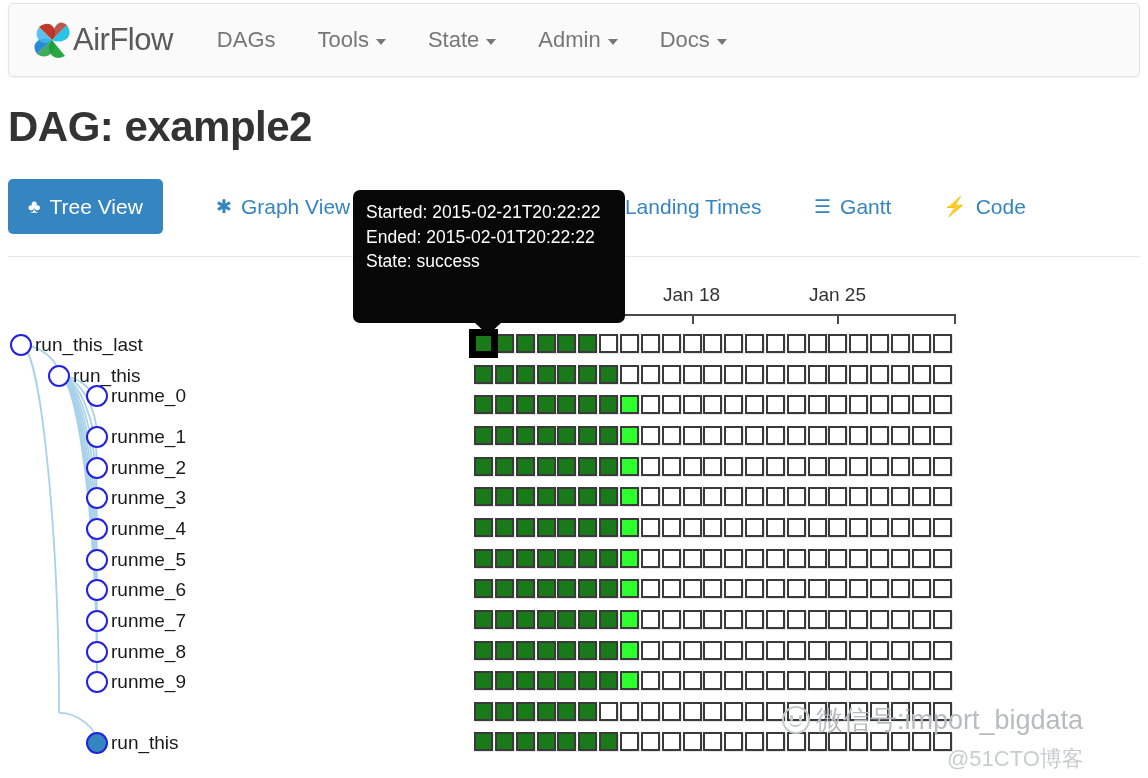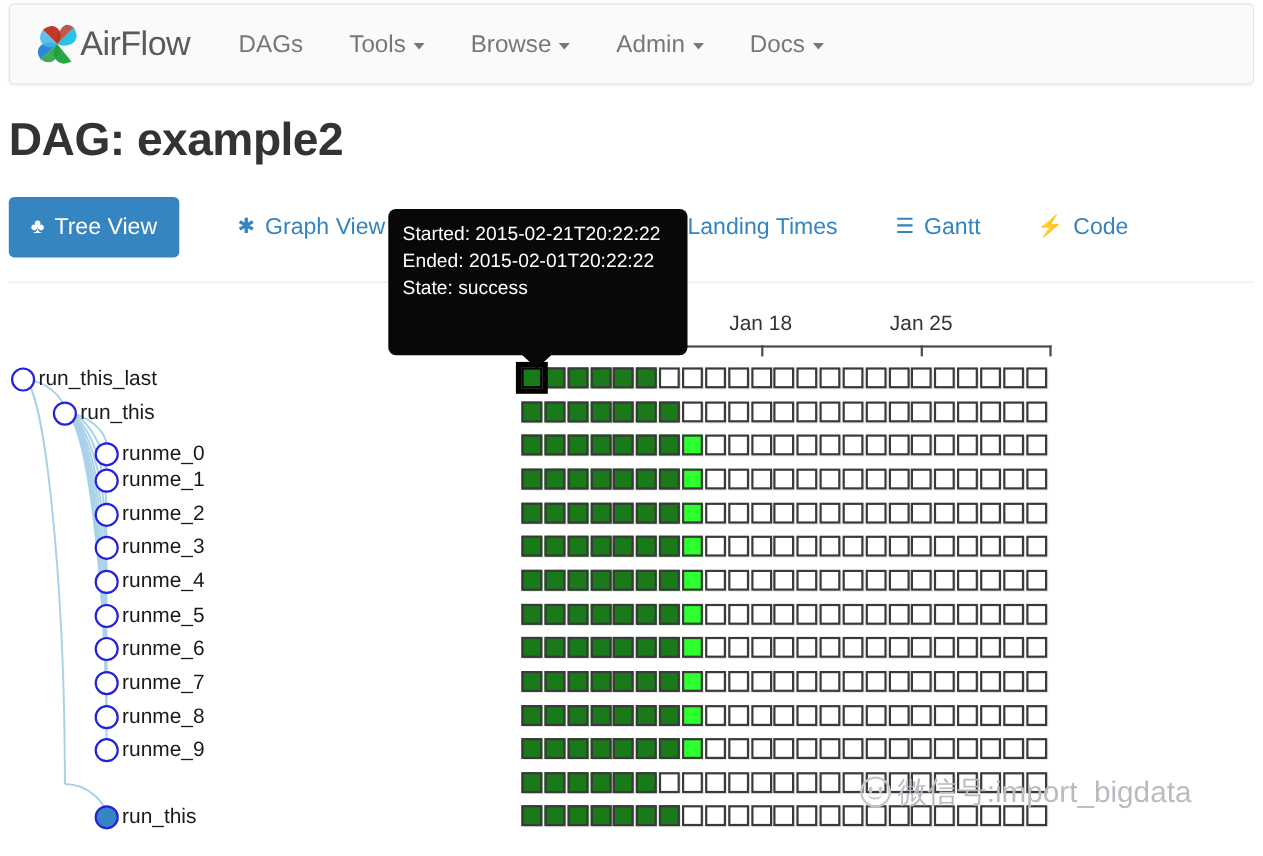--- a/index.html
+++ b/index.html
@@ -171,21 +171,21 @@
     </div>
     <div class="nav-items">
       <div class="nav-item">
         <span>DAGs</span>
       </div>
       <div class="nav-item">
         <span>Tools</span>
         <span class="caret"></span>
       </div>
       <div class="nav-item">
-        <span>Browse</span>
+        <span>State</span>
         <span class="caret"></span>
       </div>
       <div class="nav-item">
         <span>Admin</span>
         <span class="caret"></span>
       </div>
       <div class="nav-item">
         <span>Docs</span>
         <span class="caret"></span>
       </div>
@@ -246,21 +246,21 @@
         <path d="M59,450.79999999999995 C78,450.79999999999995 97,466.125 97,481.45" stroke="#a9d2ea" stroke-width="1.8" fill="none"></path>
       </svg>
   <div class="tnode" style="left: 10px; top: 70px;">
         <span class="tcircle"></span>
         <span class="tlabel2">run_this_last</span>
       </div>
       <div class="tnode" style="left: 48px; top: 100.65px;">
         <span class="tcircle"></span>
         <span class="tlabel2">run_this</span>
       </div>
-      <div class="tnode" style="left: 86px; top: 138px;">
+      <div class="tnode" style="left: 86px; top: 121px;">
         <span class="tcircle"></span>
         <span class="tlabel2">runme_0</span>
       </div>
       <div class="tnode" style="left: 86px; top: 161.95px;">
         <span class="tcircle"></span>
         <span class="tlabel2">runme_1</span>
       </div>
       <div class="tnode" style="left: 86px; top: 192.6px;">
         <span class="tcircle"></span>
         <span class="tlabel2">runme_2</span>
@@ -659,14 +659,15 @@
         <div class="cell" style="left: 458.7px;"></div>
       </div>
     </div>
 
   <div class="wm1">
     <span class="wm-face">
         <span class="wm-mouth"></span>
       </span>
     <span>微信号:import_bigdata</span>
   </div>
+  <div class="wm2">@51CTO博客</div>
 
 </div>
 
 </body></html>

